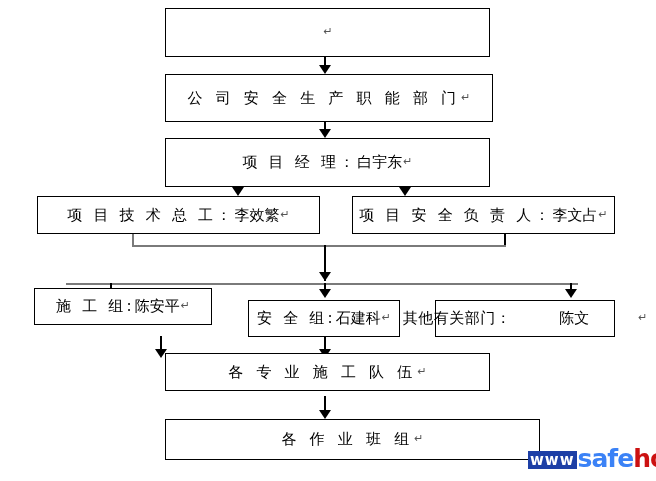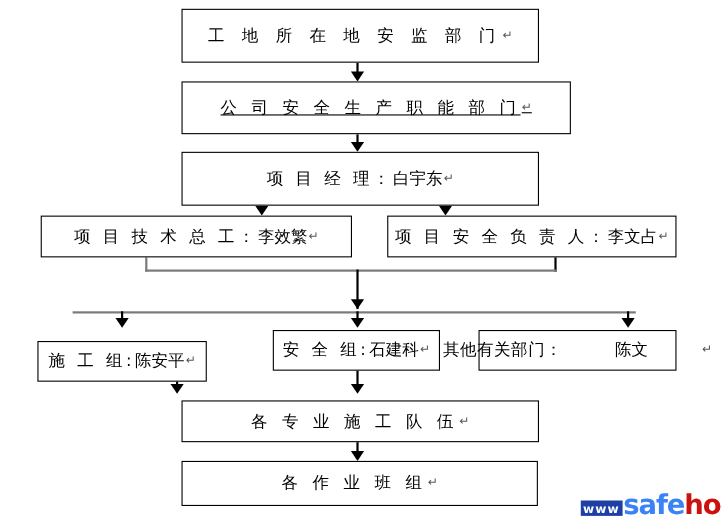--- a/index.html
+++ b/index.html
@@ -78,21 +78,21 @@
     display: flex;
     align-items: center;
     font-family: "DejaVu Sans", "Liberation Sans", sans-serif;
     font-weight: bold;
     z-index: 5;
     user-select: none;
   }
   .logo-www {
     background: #1d3fa6;
     color: #ffffff;
-    font-size: 11px;
+    font-size: 15px;
     letter-spacing: 1px;
     padding: 2px 2px 1px 2px;
     line-height: 1;
     margin-right: 1px;
     align-self: flex-end;
     margin-bottom: 2px;
   }
   .logo-safe {
     color: #3b82f6;
     font-size: 25px;
@@ -140,25 +140,24 @@
   <div class="vline" style="left:160px; top:336px; height:17px;"></div>
   <div class="arrow" style="left:155px; top:349px;"></div>
 
   <div class="vline" style="left:324px; top:336px; height:17px;"></div>
   <div class="arrow" style="left:319px; top:349px;"></div>
 
   <div class="vline" style="left:324px; top:396px; height:18px;"></div>
   <div class="arrow" style="left:319px; top:410px;"></div>
 
   <div class="node" style="left:165px; top:8px; width:325px; height:49px;">
-    <span class="label t-wide">工 地 所 在 地 安 监 部 门</span>
-      <span class="pil">↵</span>
-  </div>
-
-  <div class="node" style="left:165px; top:74px; width:354px; height:48px;text-decoration:underline;">
+      <span class="pil">↵</span>
+  </div>
+
+  <div class="node" style="left:165px; top:74px; width:328px; height:48px;">
     <span class="label t-wide2">公 司 安 全 生 产 职 能 部 门</span>
       <span class="pil">↵</span>
   </div>
 
   <div class="node" style="left:165px; top:138px; width:325px; height:49px;">
     <span class="label t-mid">项 目 经 理：</span>
       <span class="label t-none">白宇东</span>
       <span class="pil">↵</span>
   </div>
 
@@ -167,44 +166,44 @@
       <span class="label t-none">李效繁</span>
       <span class="pil">↵</span>
   </div>
 
   <div class="node" style="left:352px; top:196px; width:263px; height:38px;">
     <span class="label t-mid">项 目 安 全 负 责 人：</span>
       <span class="label t-none">李文占</span>
       <span class="pil">↵</span>
   </div>
 
-  <div class="node" style="left:34px; top:310px; width:154px; height:37px;">
+  <div class="node" style="left:34px; top:288px; width:178px; height:37px;">
     <span class="label t-mid">施 工 组:</span>
       <span class="label t-none">陈安平</span>
       <span class="pil">↵</span>
   </div>
 
   <div class="node" style="left:248px; top:300px; width:152px; height:37px;">
     <span class="label t-mid">安 全 组:</span>
       <span class="label t-none">石建科</span>
       <span class="pil">↵</span>
   </div>
 
   <div class="node" style="left:435px; top:300px; width:180px; height:37px;gap:48px;">
     <span class="label t-narrow">其他有关部门：</span>
       <span class="label t-none">陈文</span>
       <span class="pil">↵</span>
   </div>
 
-  <div class="node" style="left:165px; top:364px; width:325px; height:38px;">
+  <div class="node" style="left:165px; top:353px; width:325px; height:38px;">
     <span class="label t-wide2">各 专 业 施 工 队 伍</span>
       <span class="pil">↵</span>
   </div>
 
-  <div class="node" style="left:165px; top:419px; width:324px; height:41px;">
+  <div class="node" style="left:165px; top:419px; width:375px; height:41px;">
     <span class="label t-wide2">各 作 业 班 组</span>
       <span class="pil">↵</span>
   </div>
 
   <div class="logo" style="left:528px; top:446px;">
     <span class="logo-www">www</span>
       <span class="logo-safe">safe</span>
       <span class="logo-hoo">hoo</span>
   </div>
 

